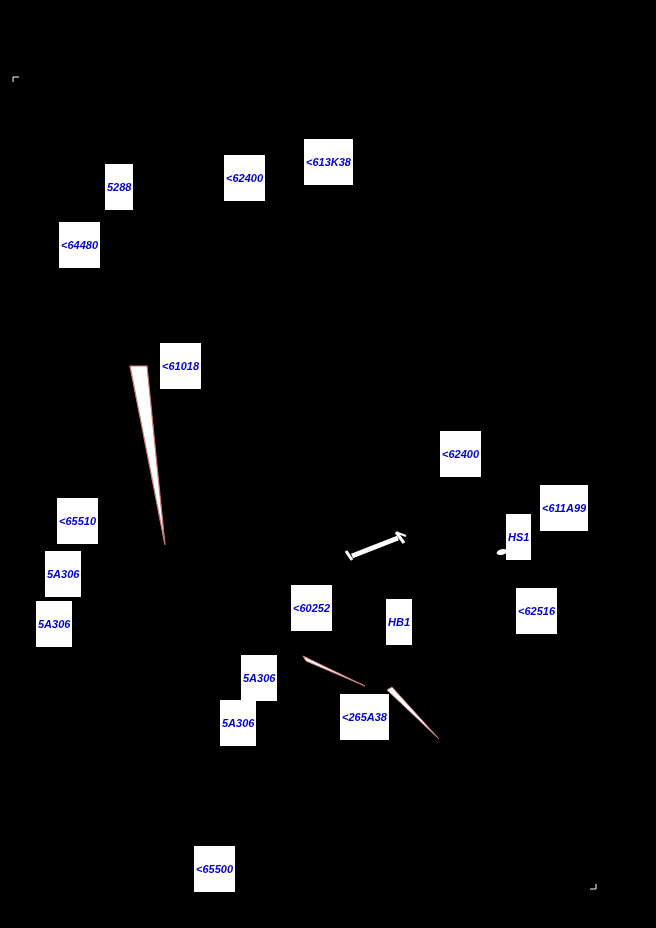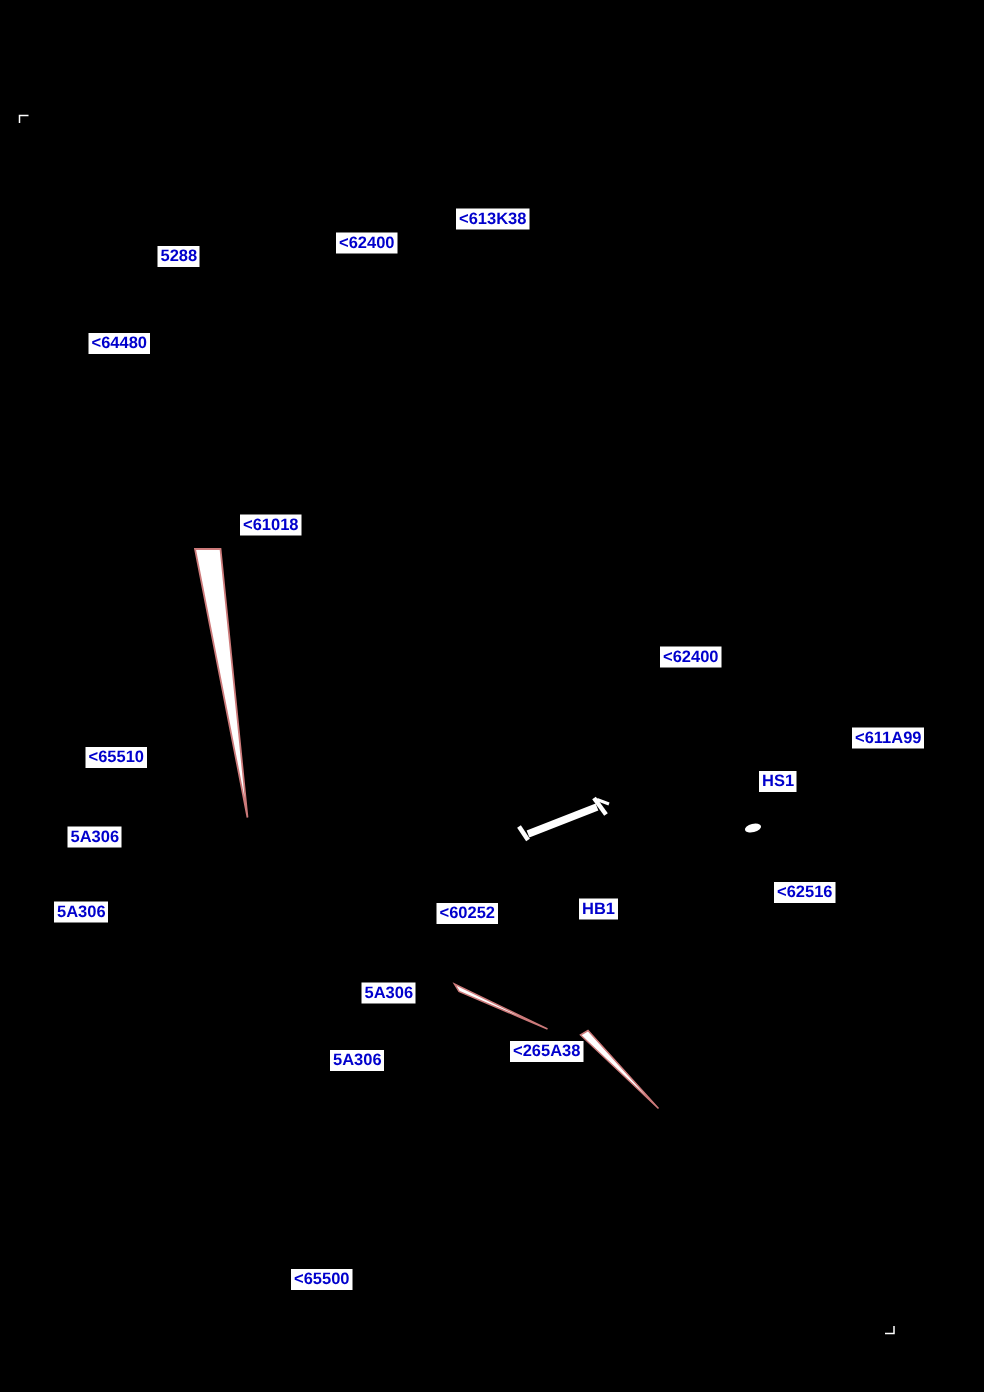--- a/index.html
+++ b/index.html
@@ -23,24 +23,25 @@
     height: 928px;
   }
   .callout {
     position: absolute;
     display: inline-block;
     background: var(--label-bg, #ffffff);
     color: var(--label-fg, #0000cc);
     font-weight: bold;
     font-size: 11px;
     line-height: 14px;
-    padding: 0 2px;
+    padding: 16px 2px;
     white-space: nowrap;
     cursor: pointer;
     letter-spacing: 0px;
+    font-style: italic;
   }
 </style>
 </head>
 <body>
 
 <div id="canvas">
 
   <svg id="graphics" viewBox="0 0 656 928" xmlns="http://www.w3.org/2000/svg">
 
     <g stroke="#ffffff" stroke-width="1" fill="none">
@@ -69,24 +70,24 @@
     <polygon points="387,690 392,687 439,739" fill="var(--part-fill, #ffffff)" stroke="var(--leader, #cc7a7a)" stroke-width="1"></polygon>
   </svg>
 
   <div class="callout" style="left:304px; top:139px;">&lt;613K38</div>
   <div class="callout" style="left:224px; top:155px;">&lt;62400</div>
   <div class="callout" style="left:105px; top:164px;">5288</div>
   <div class="callout" style="left:59px;  top:222px;">&lt;64480</div>
   <div class="callout" style="left:160px; top:343px;">&lt;61018</div>
   <div class="callout" style="left:440px; top:431px;">&lt;62400</div>
   <div class="callout" style="left:57px;  top:498px;">&lt;65510</div>
-  <div class="callout" style="left:568px; top:485px;">&lt;611A99</div>
+  <div class="callout" style="left:540px; top:485px;">&lt;611A99</div>
   <div class="callout" style="left:506px; top:514px;text-align:center;">HS1</div>
   <div class="callout" style="left:45px;  top:551px;">5A306</div>
-  <div class="callout" style="left:291px; top:585px;margin-top:17px;">&lt;60252</div>
+  <div class="callout" style="left:291px; top:585px;">&lt;60252</div>
   <div class="callout" style="left:386px; top:599px;">HB1</div>
   <div class="callout" style="left:516px; top:588px;">&lt;62516</div>
   <div class="callout" style="left:36px;  top:601px;">5A306</div>
   <div class="callout" style="left:241px; top:655px;">5A306</div>
   <div class="callout" style="left:220px; top:700px;">5A306</div>
   <div class="callout" style="left:340px; top:694px;">&lt;265A38</div>
   <div class="callout" style="left:194px; top:846px;text-align:right;">&lt;65500</div>
 
 </div>
 

